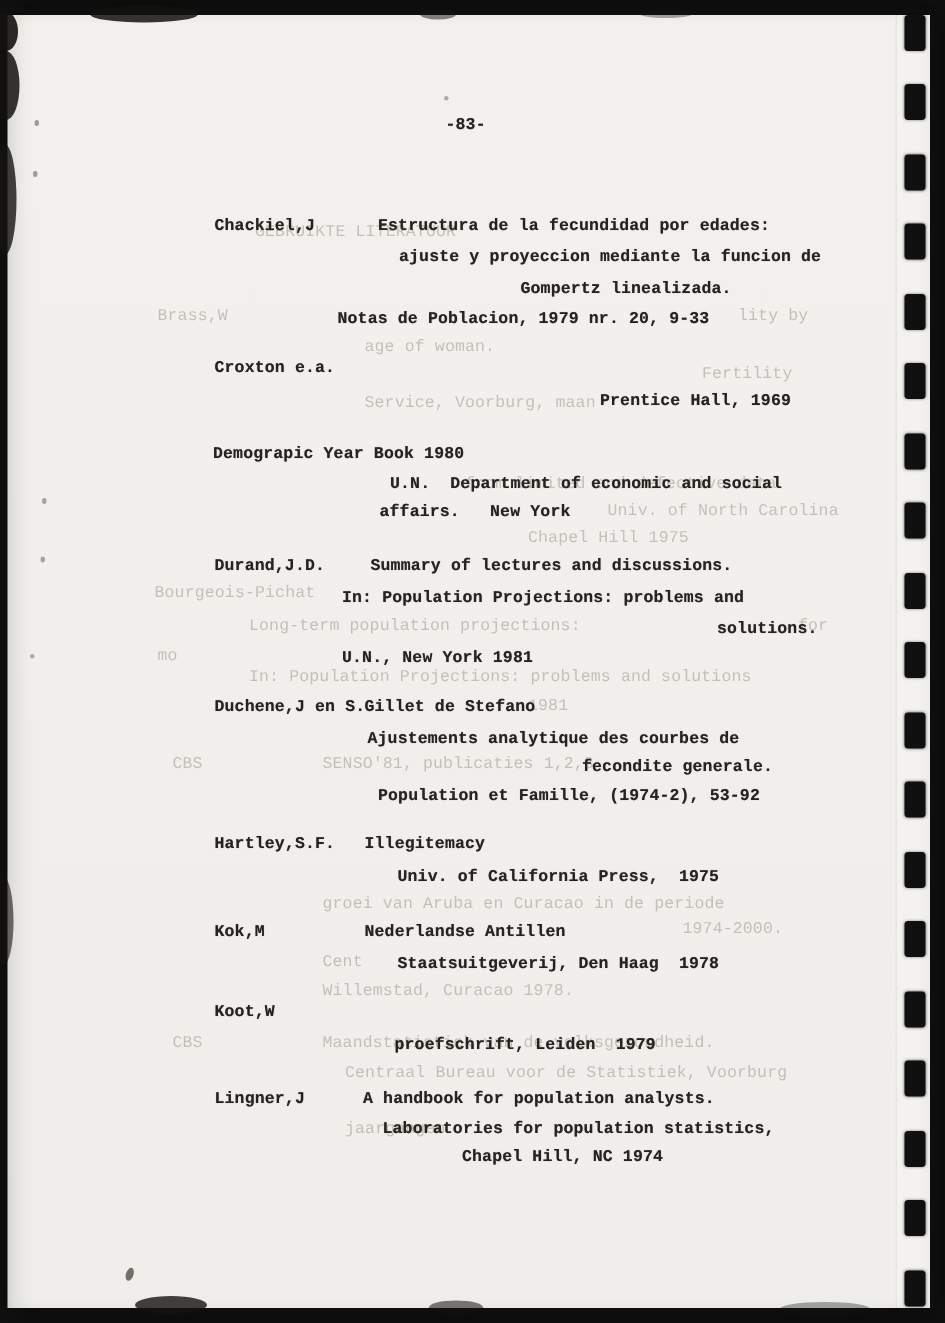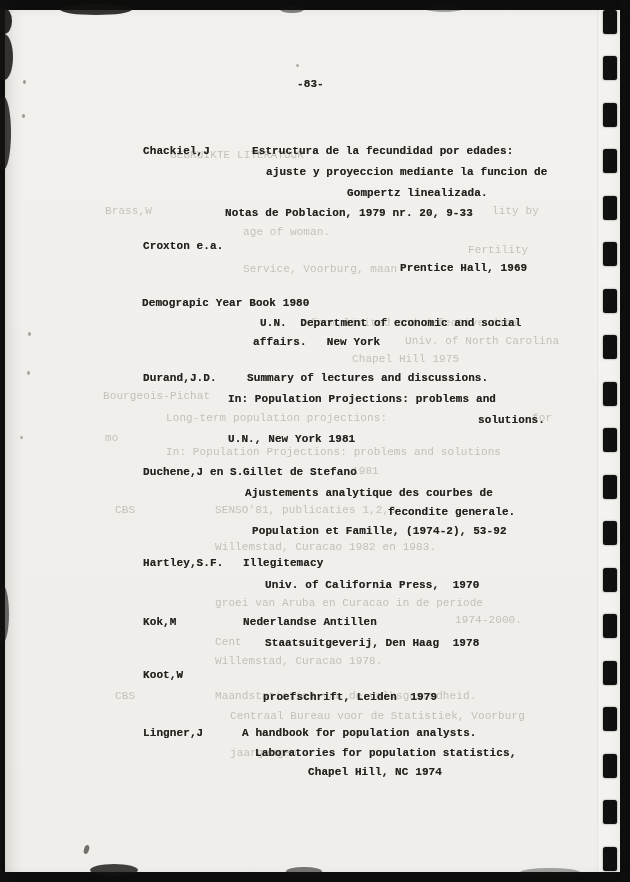--- a/index.html
+++ b/index.html
@@ -89,21 +89,20 @@
   <div class="line ghost" style="left:405px;top:335px">Univ. of North Carolina</div>
   <div class="line ghost" style="left:352px;top:353px">Chapel Hill 1975</div>
   <div class="line ghost" style="left:103px;top:390px">Bourgeois-Pichat</div>
   <div class="line ghost" style="left:166px;top:412px">Long-term population projections:</div>
   <div class="line ghost" style="left:532px;top:412px">for</div>
   <div class="line ghost" style="left:105px;top:432px">mo</div>
   <div class="line ghost" style="left:166px;top:446px">In: Population Projections: problems and solutions</div>
   <div class="line ghost" style="left:352px;top:465px">1981</div>
   <div class="line ghost" style="left:115px;top:504px">CBS</div>
   <div class="line ghost" style="left:215px;top:504px">SENSO'81, publicaties 1,2,3</div>
-  <div class="line ghost" style="left:215px;top:541px">Willemstad, Curacao 1982 en 1983.</div>
   <div class="line ghost" style="left:215px;top:597px">groei van Aruba en Curacao in de periode</div>
   <div class="line ghost" style="left:455px;top:614px">1974-2000.</div>
   <div class="line ghost" style="left:215px;top:636px">Cent</div>
   <div class="line ghost" style="left:215px;top:655px">Willemstad, Curacao 1978.</div>
   <div class="line ghost" style="left:115px;top:690px">CBS</div>
   <div class="line ghost" style="left:215px;top:690px">Maandstatistiek van de volksgezondheid.</div>
   <div class="line ghost" style="left:230px;top:710px">Centraal Bureau voor de Statistiek, Voorburg</div>
   <div class="line ghost" style="left:230px;top:747px">jaargangen</div>
 
   <div class="line" style="left:297px;top:78px">-83-</div>
@@ -128,21 +127,21 @@
   <div class="line" style="left:228px;top:433px">U.N., New York 1981</div>
 
   <div class="line" style="left:143px;top:466px">Duchene,J en S.</div>
   <div class="line" style="left:243px;top:466px">Gillet de Stefano</div>
   <div class="line" style="left:245px;top:487px">Ajustements analytique des courbes de</div>
   <div class="line" style="left:388px;top:506px">fecondite generale.</div>
   <div class="line" style="left:252px;top:525px">Population et Famille, (1974-2), 53-92</div>
 
   <div class="line" style="left:143px;top:557px">Hartley,S.F.</div>
   <div class="line" style="left:243px;top:557px">Illegitemacy</div>
-  <div class="line" style="left:265px;top:579px">Univ. of California Press,  1970</div>
+  <div class="line" style="left:265px;top:579px">Univ. of California Press,  1975</div>
 
   <div class="line" style="left:143px;top:616px">Kok,M</div>
   <div class="line" style="left:243px;top:616px">Nederlandse Antillen</div>
   <div class="line" style="left:265px;top:637px">Staatsuitgeverij, Den Haag  1978</div>
 
   <div class="line" style="left:143px;top:669px">Koot,W</div>
   <div class="line" style="left:263px;top:691px">proefschrift, Leiden  1979</div>
 
   <div class="line" style="left:143px;top:727px">Lingner,J</div>
   <div class="line" style="left:242px;top:727px">A handbook for population analysts.</div>

